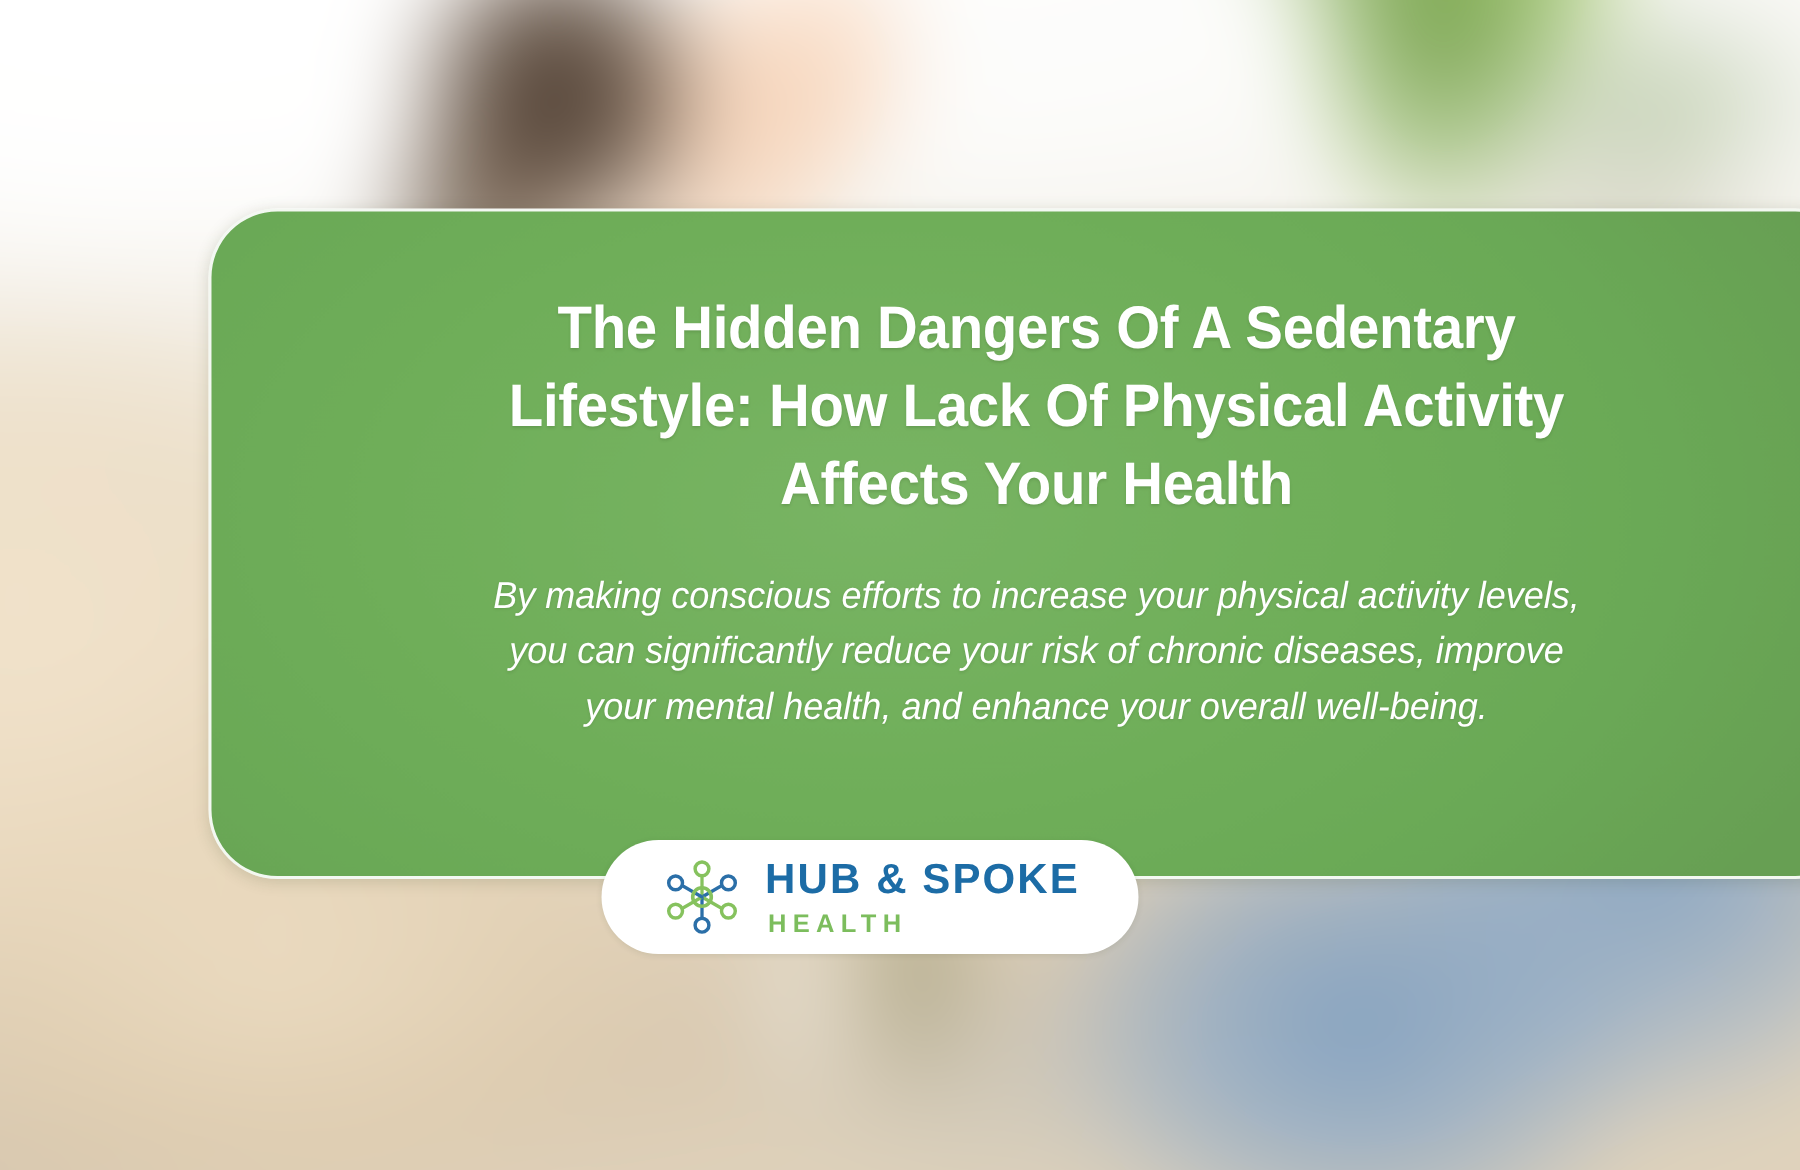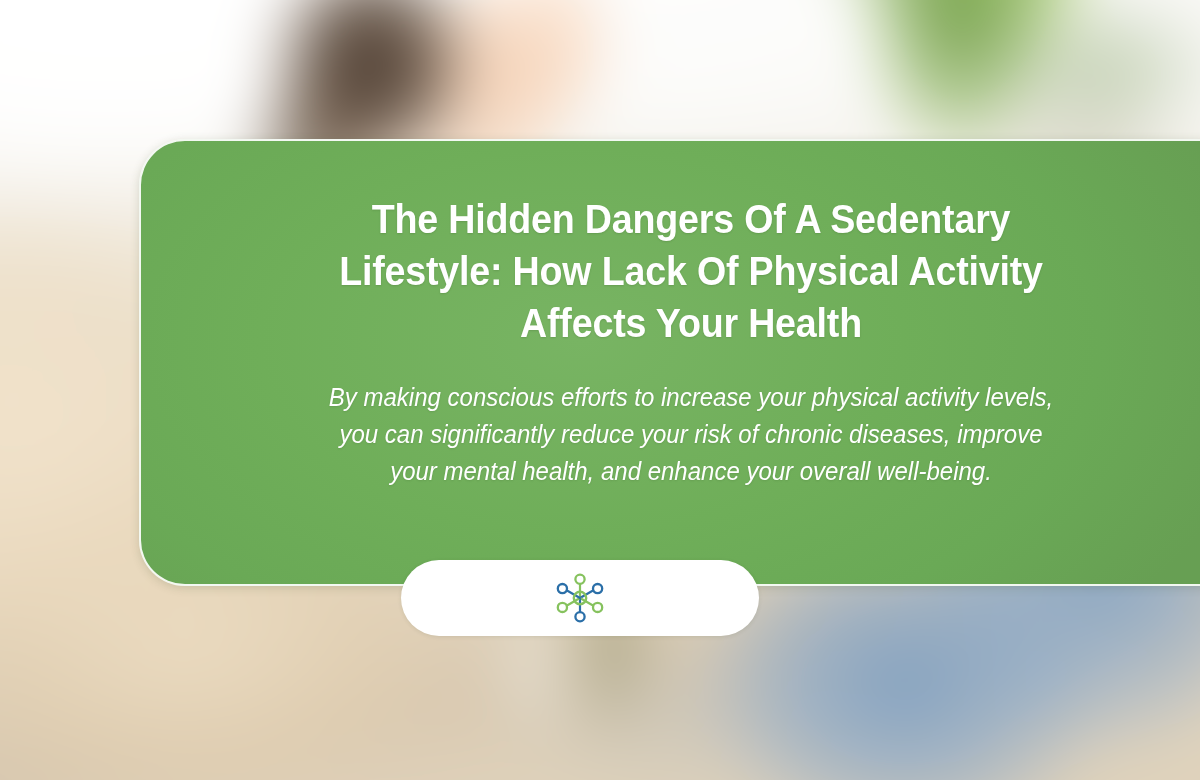--- a/index.html
+++ b/index.html
@@ -237,14 +237,18 @@
     <circle cx="28" cy="28" r="6.2" fill="none" stroke="#86c25e" stroke-width="2.4"></circle>
 
     <circle cx="28" cy="9.2" r="4.6" fill="#ffffff" stroke="#86c25e" stroke-width="2.3"></circle>
     <circle cx="45.6" cy="18.6" r="4.6" fill="#ffffff" stroke="#2b6fa8" stroke-width="2.3"></circle>
     <circle cx="45.6" cy="37.4" r="4.6" fill="#ffffff" stroke="#86c25e" stroke-width="2.3"></circle>
     <circle cx="28" cy="46.8" r="4.6" fill="#ffffff" stroke="#2b6fa8" stroke-width="2.3"></circle>
     <circle cx="10.4" cy="37.4" r="4.6" fill="#ffffff" stroke="#86c25e" stroke-width="2.3"></circle>
     <circle cx="10.4" cy="18.6" r="4.6" fill="#ffffff" stroke="#2b6fa8" stroke-width="2.3"></circle>
   </svg>
 
+  <div id="logo-wordmark">
+    <span id="logo-primary">HUB &amp; SPOKE</span>
+    <span id="logo-secondary">HEALTH</span>
+  </div>
 
 </div>
 
 </body></html>

